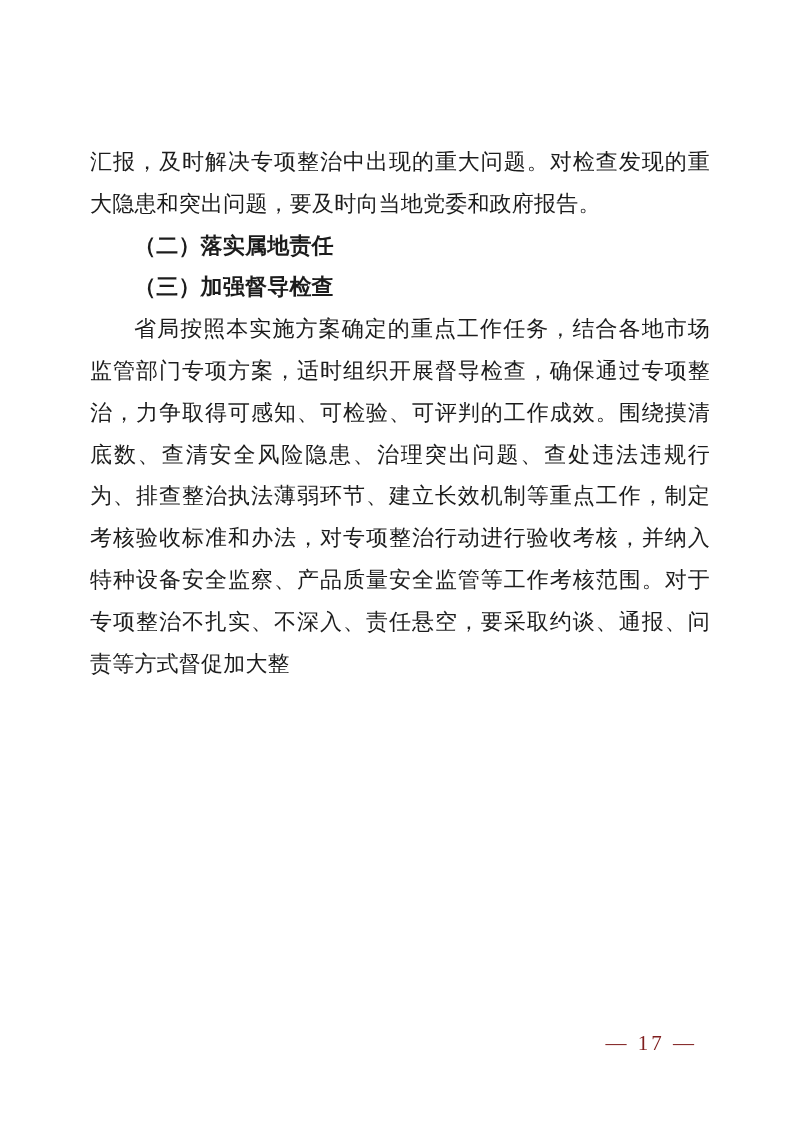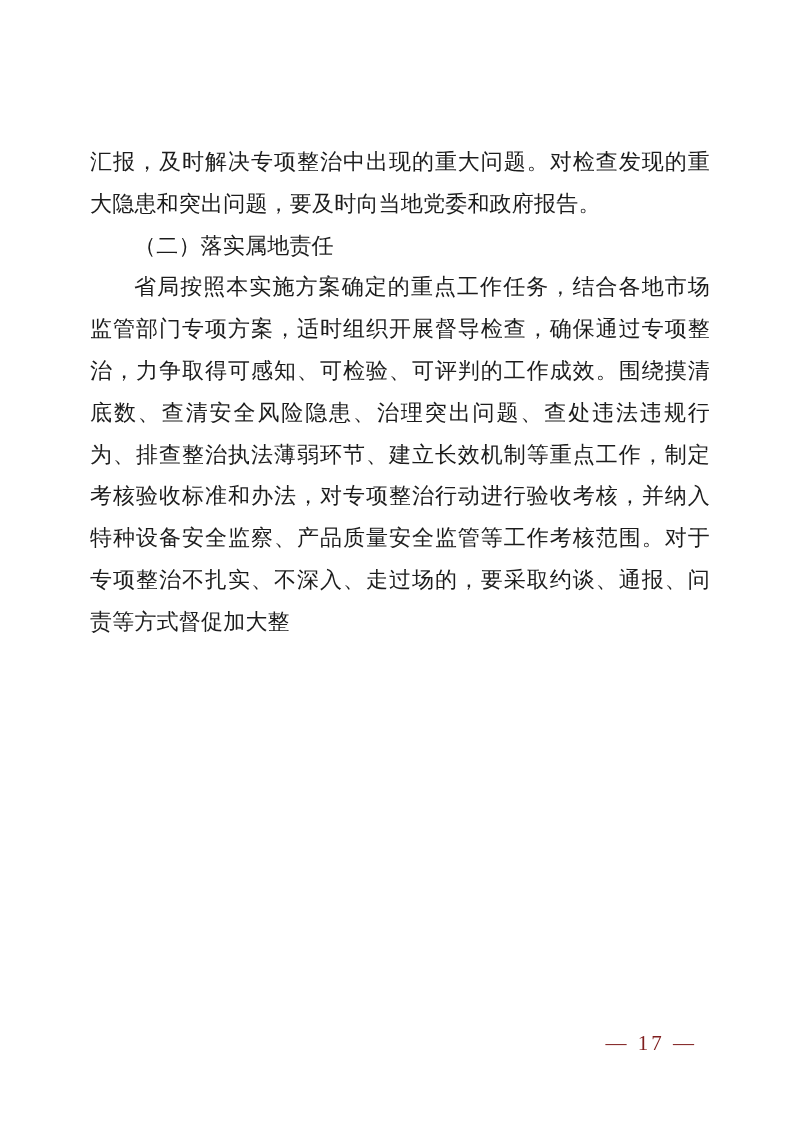--- a/index.html
+++ b/index.html
@@ -32,36 +32,37 @@
     margin: 0;
   }
   .para {
     text-indent: 2em;
   }
   .para-continuation {
     text-indent: 0;
   }
   .heading {
     text-indent: 2em;
-    font-weight: normal;
+    font-weight: bold;
   }
   .page-number {
     position: absolute;
     top: 1031px;
     right: 96px;
     font-size: 21px;
     color: #7f1d1d;
     letter-spacing: 3px;
     white-space: nowrap;
   }
 </style>
 </head>
 <body>
 
 <div class="page">
   <div class="content">
     <p class="para-continuation">汇报，及时解决专项整治中出现的重大问题。对检查发现的重大隐患和突出问题，要及时向当地党委和政府报告。</p>
     <p class="heading">（二）落实属地责任</p>
-    <p class="para">省局按照本实施方案确定的重点工作任务，结合各地市场监管部门专项方案，适时组织开展督导检查，确保通过专项整治，力争取得可感知、可检验、可评判的工作成效。围绕摸清底数、查清安全风险隐患、治理突出问题、查处违法违规行为、排查整治执法薄弱环节、建立长效机制等重点工作，制定考核验收标准和办法，对专项整治行动进行验收考核，并纳入特种设备安全监察、产品质量安全监管等工作考核范围。对于专项整治不扎实、不深入、走过场的，要采取约谈、通报、问责等方式督促加大整</p>
+    <p class="heading">（三）加强督导检查</p>
+    <p class="para">省局按照本实施方案确定的重点工作任务，结合各地市场监管部门专项方案，适时组织开展督导检查，确保通过专项整治，力争取得可感知、可检验、可评判的工作成效。围绕摸清底数、查清安全风险隐患、治理突出问题、查处违法违规行为、排查整治执法薄弱环节、建立长效机制等重点工作，制定考核验收标准和办法，对专项整治行动进行验收考核，并纳入特种设备安全监察、产品质量安全监管等工作考核范围。对于专项整治不扎实、不深入、责任悬空，要采取约谈、通报、问责等方式督促加大整</p>
   </div>
 
   <div class="page-number">— 17 —</div>
 </div>
 
 </body></html>

